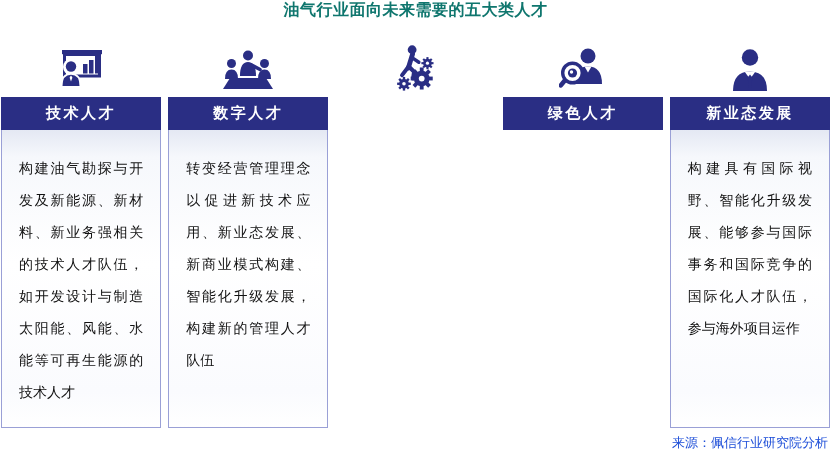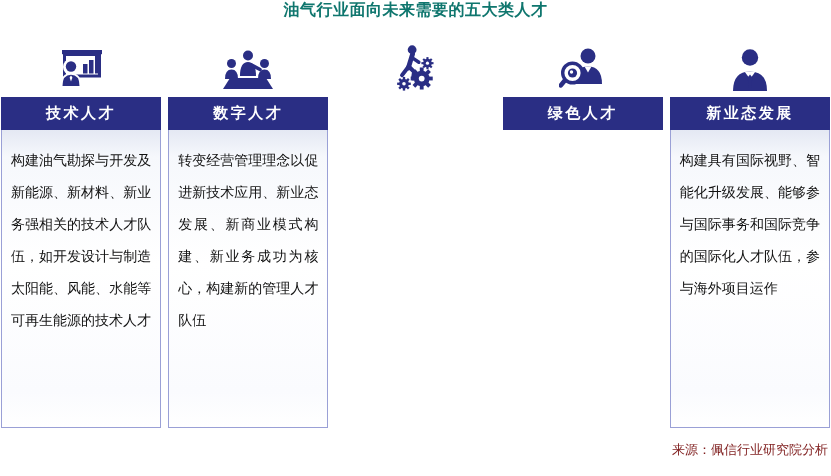--- a/index.html
+++ b/index.html
@@ -45,32 +45,32 @@
     white-space: nowrap;
   }
   .bd {
     height: 298px;
     border: 1px solid #9aa0d6;
     border-top: none;
     background: linear-gradient(180deg, #e4e8f3 0%, #f6f8fc 9%, #ffffff 45%, #fafbfe 88%, #ffffff 100%);
     padding: 14px 9px 0 9px;
   }
   .bd p {
-    margin: 0;
+    margin: 8px;
     font-size: 14px;
     line-height: 32px;
     color: #121212;
     text-align: justify;
   }
   .src {
     position: absolute;
     right: 3px;
-    bottom: 17px;
+    bottom: 24px;
     font-size: 13px;
-    color: #7f1d1d;
+    color: #1d4ed8;
   }
   svg { display: block; }
 </style>
 </head>
 <body>
 
 <div class="canvas">
 
   <div class="title">油气行业面向未来需要的五大类人才</div>
 
@@ -109,21 +109,21 @@
             <circle cx="10.5" cy="15.5" r="4.5"></circle>
             <path d="M4,31 Q4,21.5 10.5,21.5 Q17,21.5 17,31 Z"></path>
             <circle cx="43.5" cy="15.5" r="4.5"></circle>
             <path d="M37,31 Q37,21.5 43.5,21.5 Q50,21.5 50,31 Z"></path>
             <polygon points="9,30 45,30 52,41 2,41"></polygon>
           </g>
         </svg>
       </div>
       <div class="hdr">数字人才</div>
       <div class="bd">
-        <p>转变经营管理理念以促进新技术应用、新业态发展、新商业模式构建、新业务成功为核心，构建新的管理人才队伍</p>
+        <p>转变经营管理理念以促进新技术应用、新业态发展、新商业模式构建、智能化升级发展，构建新的管理人才队伍</p>
       </div>
     </div>
 
     <div class="col">
       <div class="icon-box">
         <svg width="46" height="48" viewBox="0 0 48 50">
           <defs>
             <g id="gear">
               <rect x="-2" y="-11.5" width="4" height="6"></rect>
               <rect x="-2" y="-11.5" width="4" height="6" transform="rotate(45)"></rect>

